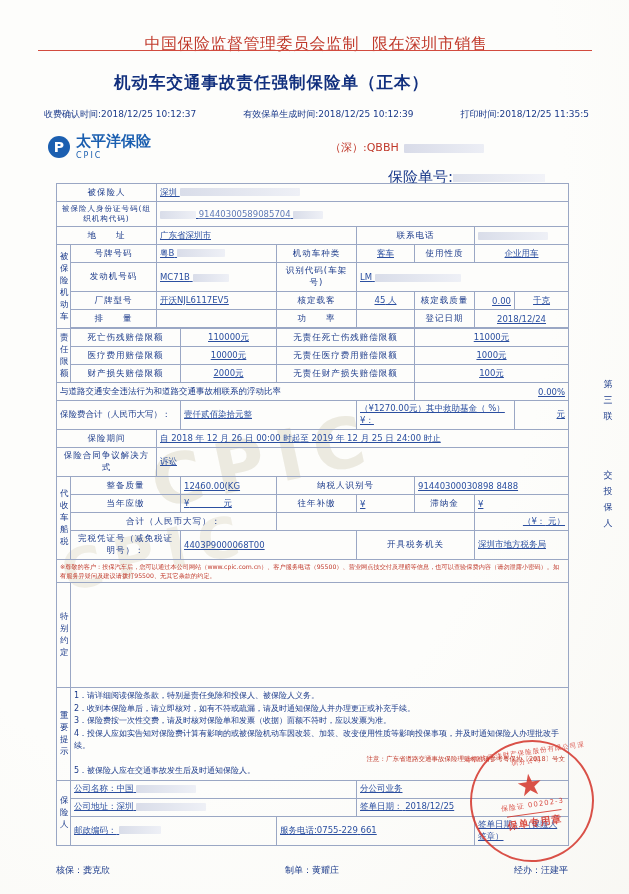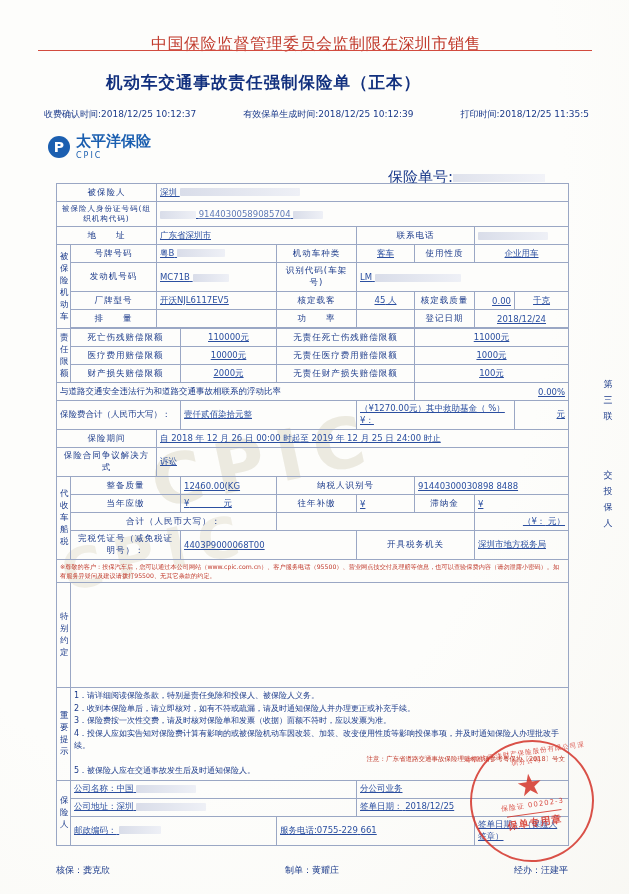--- a/index.html
+++ b/index.html
@@ -9,23 +9,23 @@
     font-family:"DejaVu Sans","Liberation Sans",sans-serif;
     color:#1b3a8a;
     position:relative;
     overflow:hidden;
   }
   .page{position:absolute;left:0;top:0;width:629px;height:894px;}
 
   
   .topline{position:absolute;left:46px;top:34px;width:540px;display:flex;justify-content:center;font-size:16px;color:#c0392b;}
   .topline .left{color:#c0392b;letter-spacing:.5px;}
-  .topline .right{color:#c0392b;letter-spacing:.5px;}
+  .topline .right{color:#c0392b;letter-spacing:.5px;padding-left:13px;}
   .redrule{position:absolute;left:38px;top:50px;width:554px;height:1px;background:#d24b3e;}
-  .title{position:absolute;left:4px;top:72px;width:519px;text-align:center;font-size:16.5px;font-weight:bold;color:#12307e;letter-spacing:1px;font-family:"DejaVu Sans","Liberation Sans",sans-serif;}
+  .title{position:absolute;left:12px;top:72px;width:519px;text-align:center;font-size:16.5px;font-weight:bold;color:#12307e;letter-spacing:1px;font-family:"DejaVu Sans","Liberation Sans",sans-serif;}
   .timesrow{position:absolute;left:44px;top:108px;width:545px;font-size:9px;color:#1b3a8a;display:flex;justify-content:space-between;}
   .timesrow span{white-space:nowrap;}
 
   
   .logo{position:absolute;left:48px;top:134px;display:flex;align-items:center;}
   .logo .mark{width:22px;height:22px;border-radius:50%;background:#1b5fb0;color:#fff;font-size:14px;font-weight:bold;display:flex;align-items:center;justify-content:center;margin-right:6px;}
   .logo .cn{font-size:15px;font-weight:bold;color:#1b5fb0;line-height:1;font-family:Liberation Serif, serif;}
   .logo .en{font-size:8px;color:#1b5fb0;letter-spacing:2px;margin-top:2px;}
   .qbbh{position:absolute;left:330px;top:140px;font-size:11px;color:#c0392b;}
   .qbbh .blur{display:inline-block;width:80px;height:9px;background:linear-gradient(90deg,#d8dbe8,#eceef5);vertical-align:middle;margin-left:5px;border-radius:1px;}
@@ -94,20 +94,23 @@
   </div>
 
   <div class="logo">
     <div class="mark">P</div>
     <div>
       <div class="cn">太平洋保险</div>
       <div class="en">CPIC</div>
     </div>
   </div>
 
+  <div class="qbbh">
+    <span>（深）:QBBH</span><span class="blur"></span>
+  </div>
   <div class="policyno">
     <span>保险单号:</span><span class="blur"></span>
   </div>
 
   <div class="sidestrip">
     <div>第</div>
     <div>三</div>
     <div>联</div>
     <div style="height:40px"></div>
     <div>交</div>

